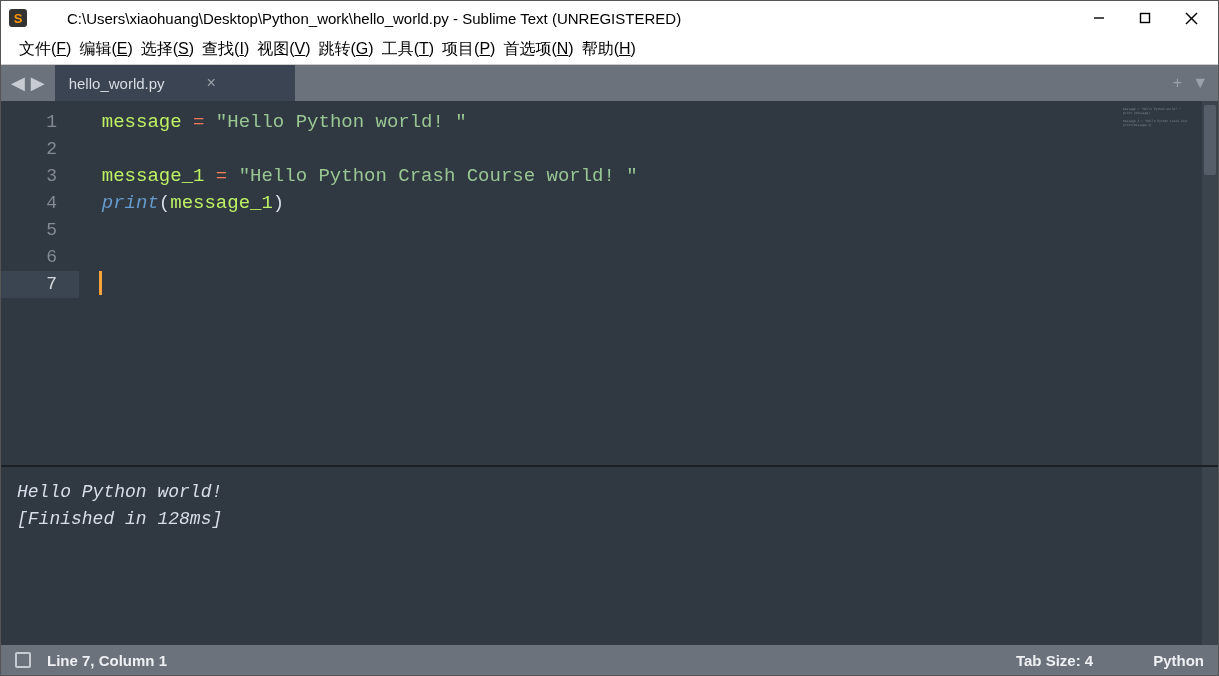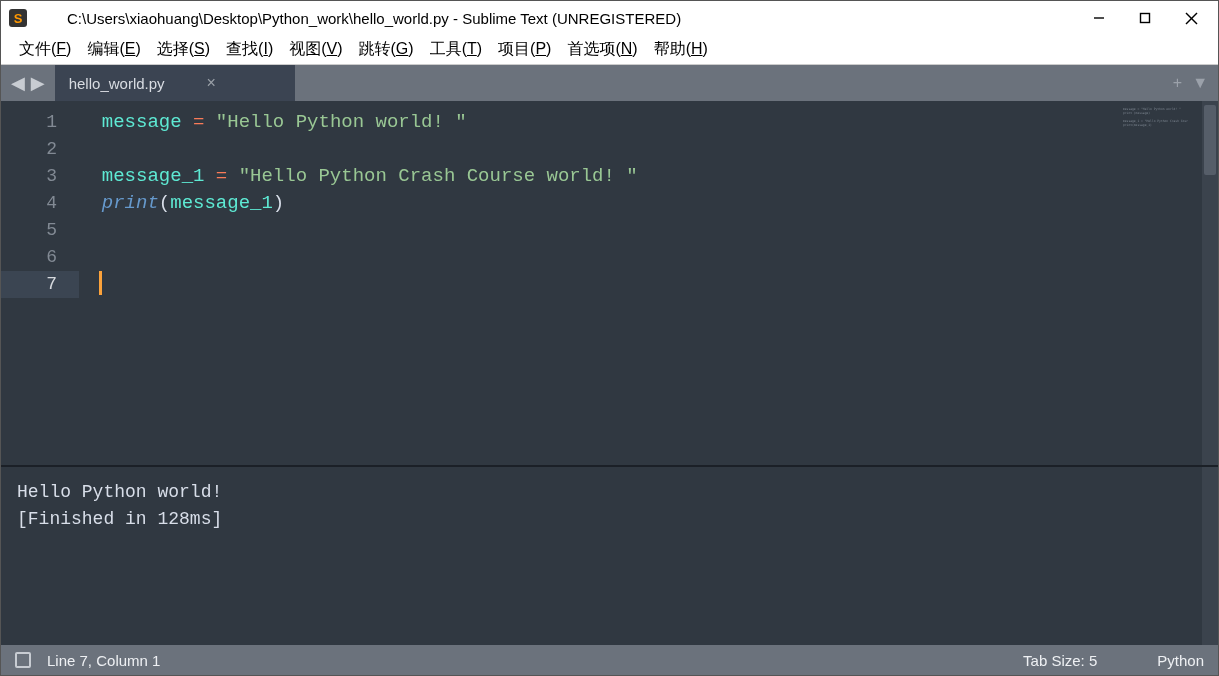--- a/index.html
+++ b/index.html
@@ -57,21 +57,20 @@
   color: #000;
   cursor: pointer;
 }
 .win-btn svg { display: block; }
 .menubar {
   height: 30px;
   background: #fff;
   display: flex;
   align-items: center;
   padding: 0 14px;
-  gap: 8px;
   font-size: 16px;
   color: #000;
   border-bottom: 1px solid #ccc;
 }
 .menu-item {
   padding: 2px 4px;
   cursor: pointer;
 }
 .menu-item u { text-decoration: underline; }
 .tabbar {
@@ -154,21 +153,21 @@
   white-space: pre;
 }
 .cursor-mark {
   position: absolute;
   left: 20px;
   top: 170px;
   width: 3px;
   height: 24px;
   background: #fba23b;
 }
-.tok-var { color: #5eead4; }
+.tok-var { color: #bef264; }
 .tok-op { color: #f97b58; }
 .tok-str { color: #99c794; }
 .tok-func { color: #6699cc; font-style: italic; }
 .tok-punc { color: #d8dee9; }
 .minimap {
   width: 120px;
   background: #303841;
   position: relative;
 }
 .mini-code {
@@ -202,37 +201,39 @@
   padding: 12px 16px;
   font-family: Consolas, "Courier New", monospace;
   font-size: 18px;
   color: #d8dee9;
   position: relative;
 }
 .console-line {
   height: 27px;
   line-height: 27px;
   white-space: pre;
+  font-style: italic;
 }
 .console-scroll {
   position: absolute;
   right: 0;
   top: 0;
   bottom: 0;
   width: 16px;
   background: #3b434d;
 }
 .statusbar {
   height: 30px;
   background: #6b727c;
   display: flex;
   align-items: center;
   padding: 0 14px;
   color: #eef0f3;
   font-size: 15px;
+  font-weight: bold;
 }
 .status-icon {
   width: 16px;
   height: 16px;
   border: 2px solid #c8ccd2;
   border-radius: 2px;
   margin-right: 16px;
 }
 .status-spacer { flex: 1; }
 .status-item { margin-left: 60px; cursor: pointer; }
@@ -328,17 +329,17 @@
   <div class="console" id="console">
     <div class="console-line">Hello Python world!</div>
       <div class="console-line">[Finished in 128ms]</div>
       <div class="console-scroll"></div>
   </div>
 
   <div class="statusbar">
     <div class="status-icon"></div>
     <span>Line 7, Column 1</span>
     <div class="status-spacer"></div>
-    <span class="status-item">Tab Size: 5</span>
+    <span class="status-item">Tab Size: 4</span>
     <span class="status-item">Python</span>
   </div>
 
 </div>
 
 </body></html>

